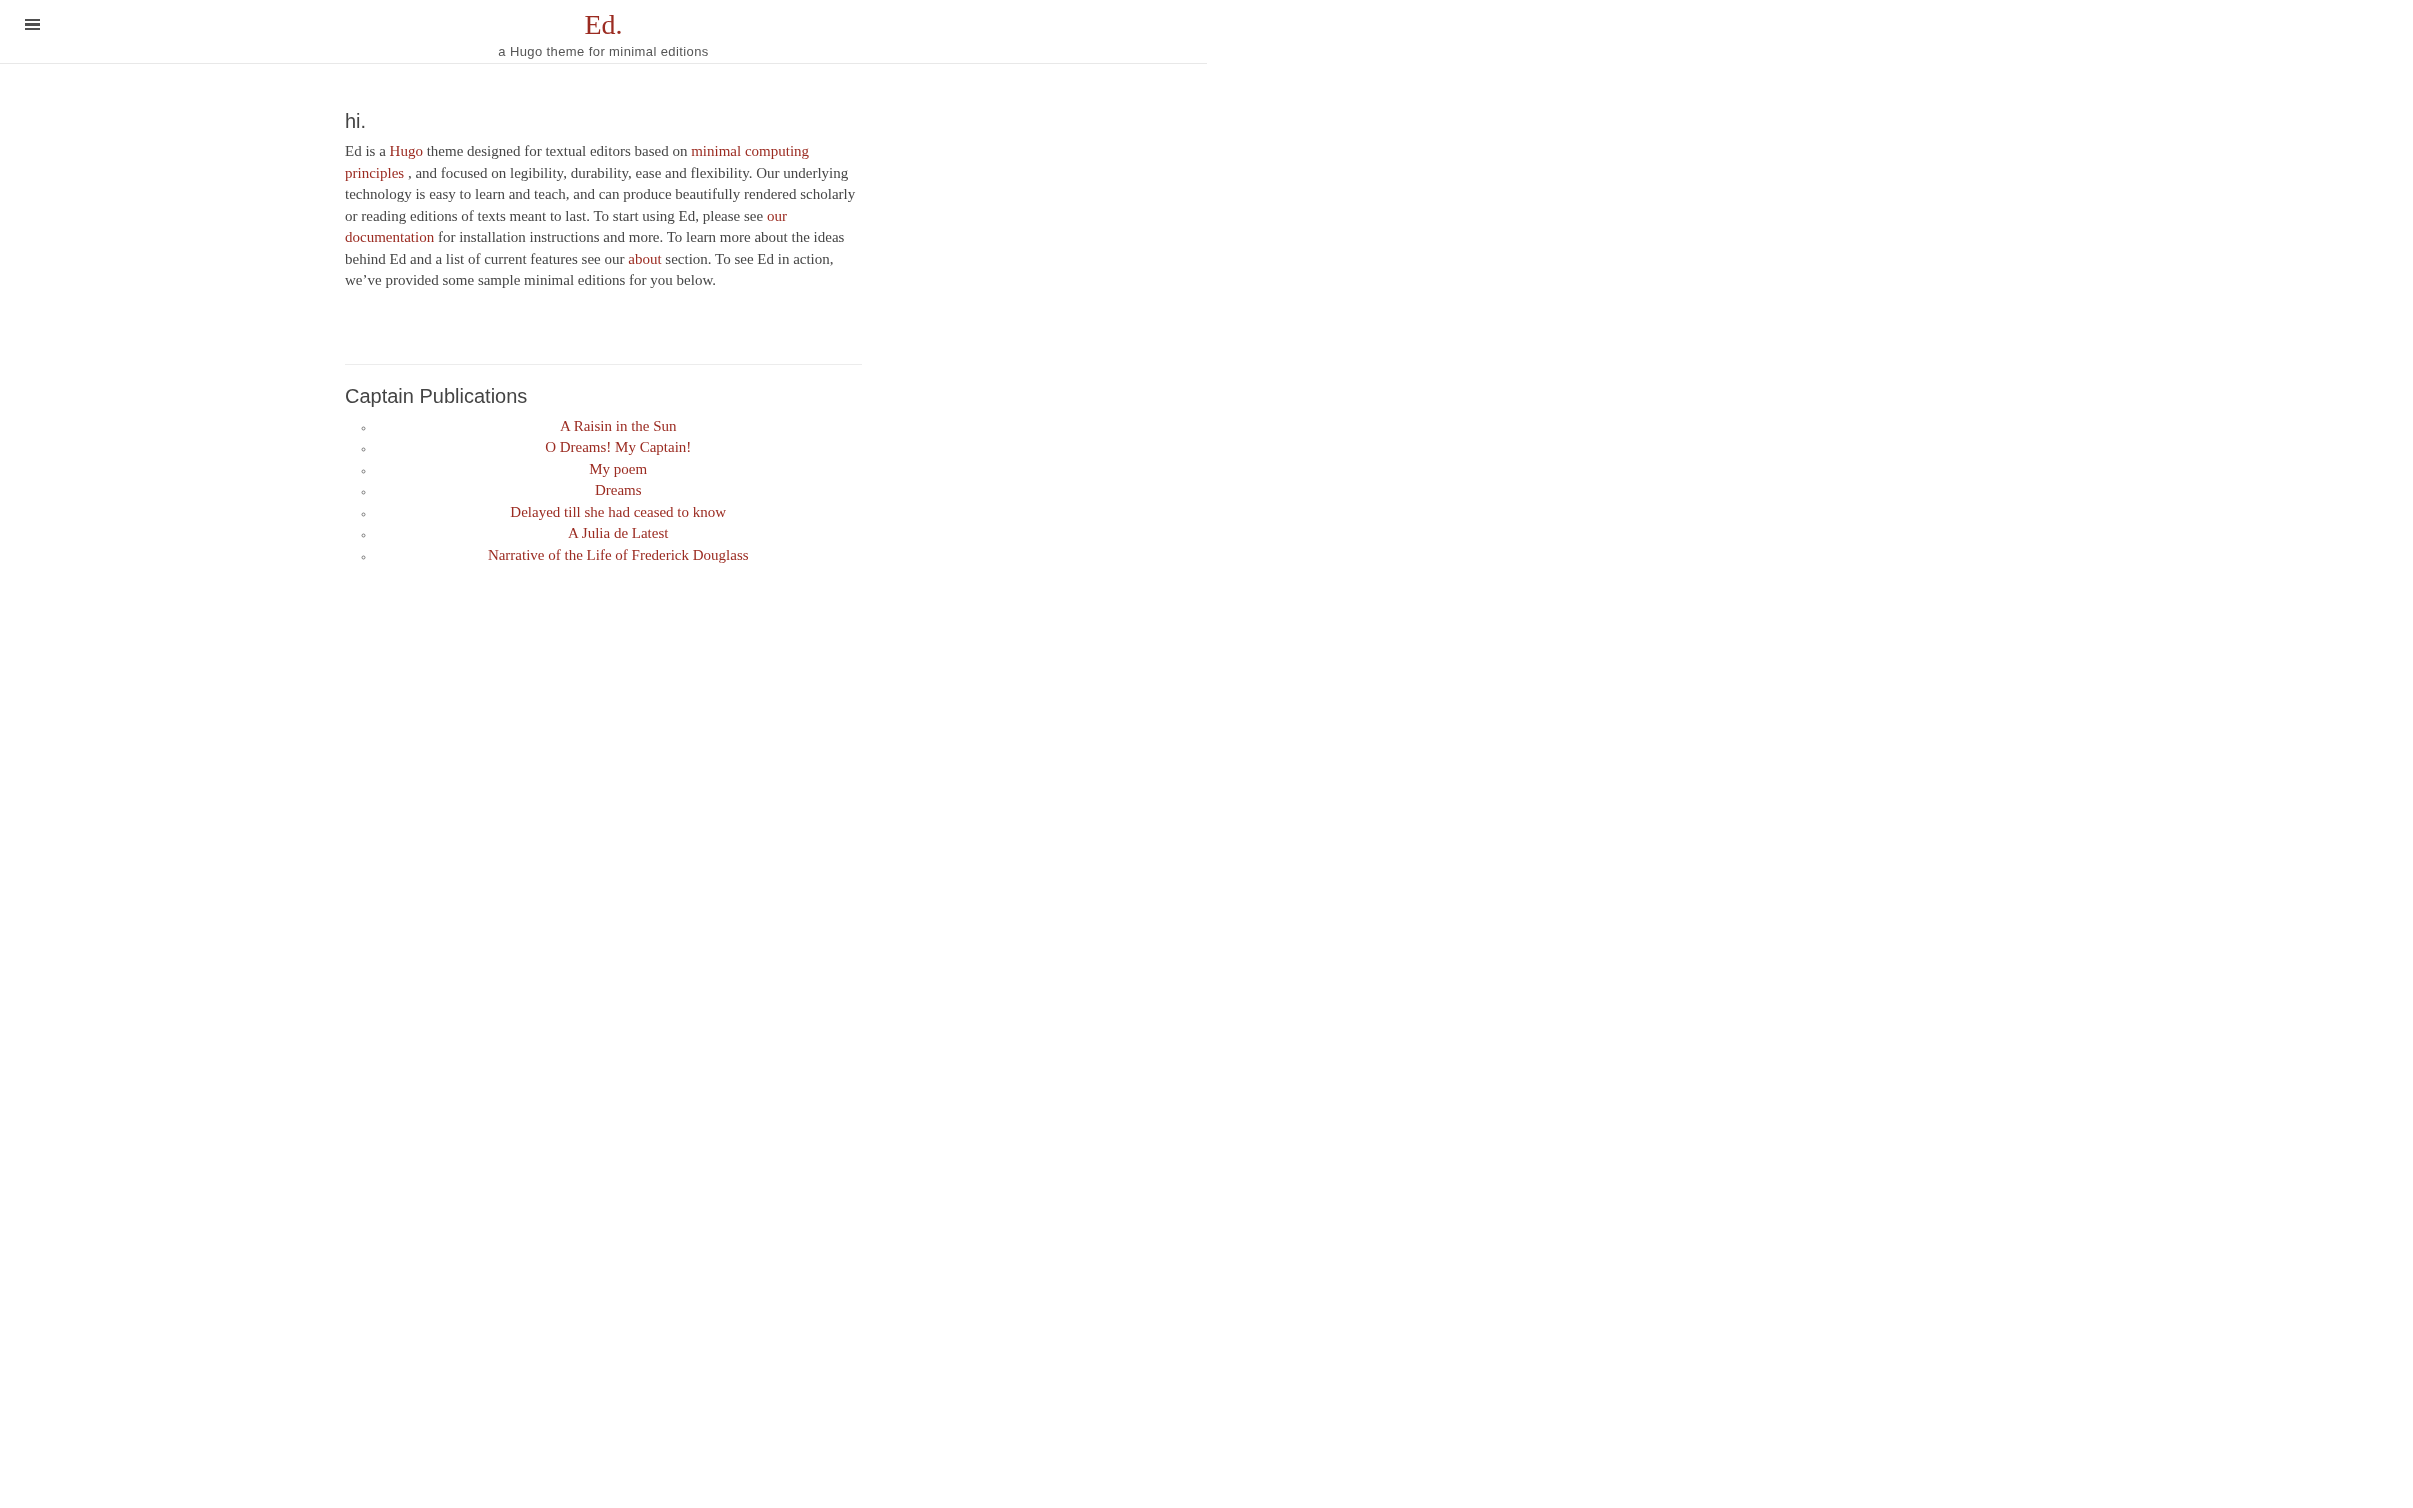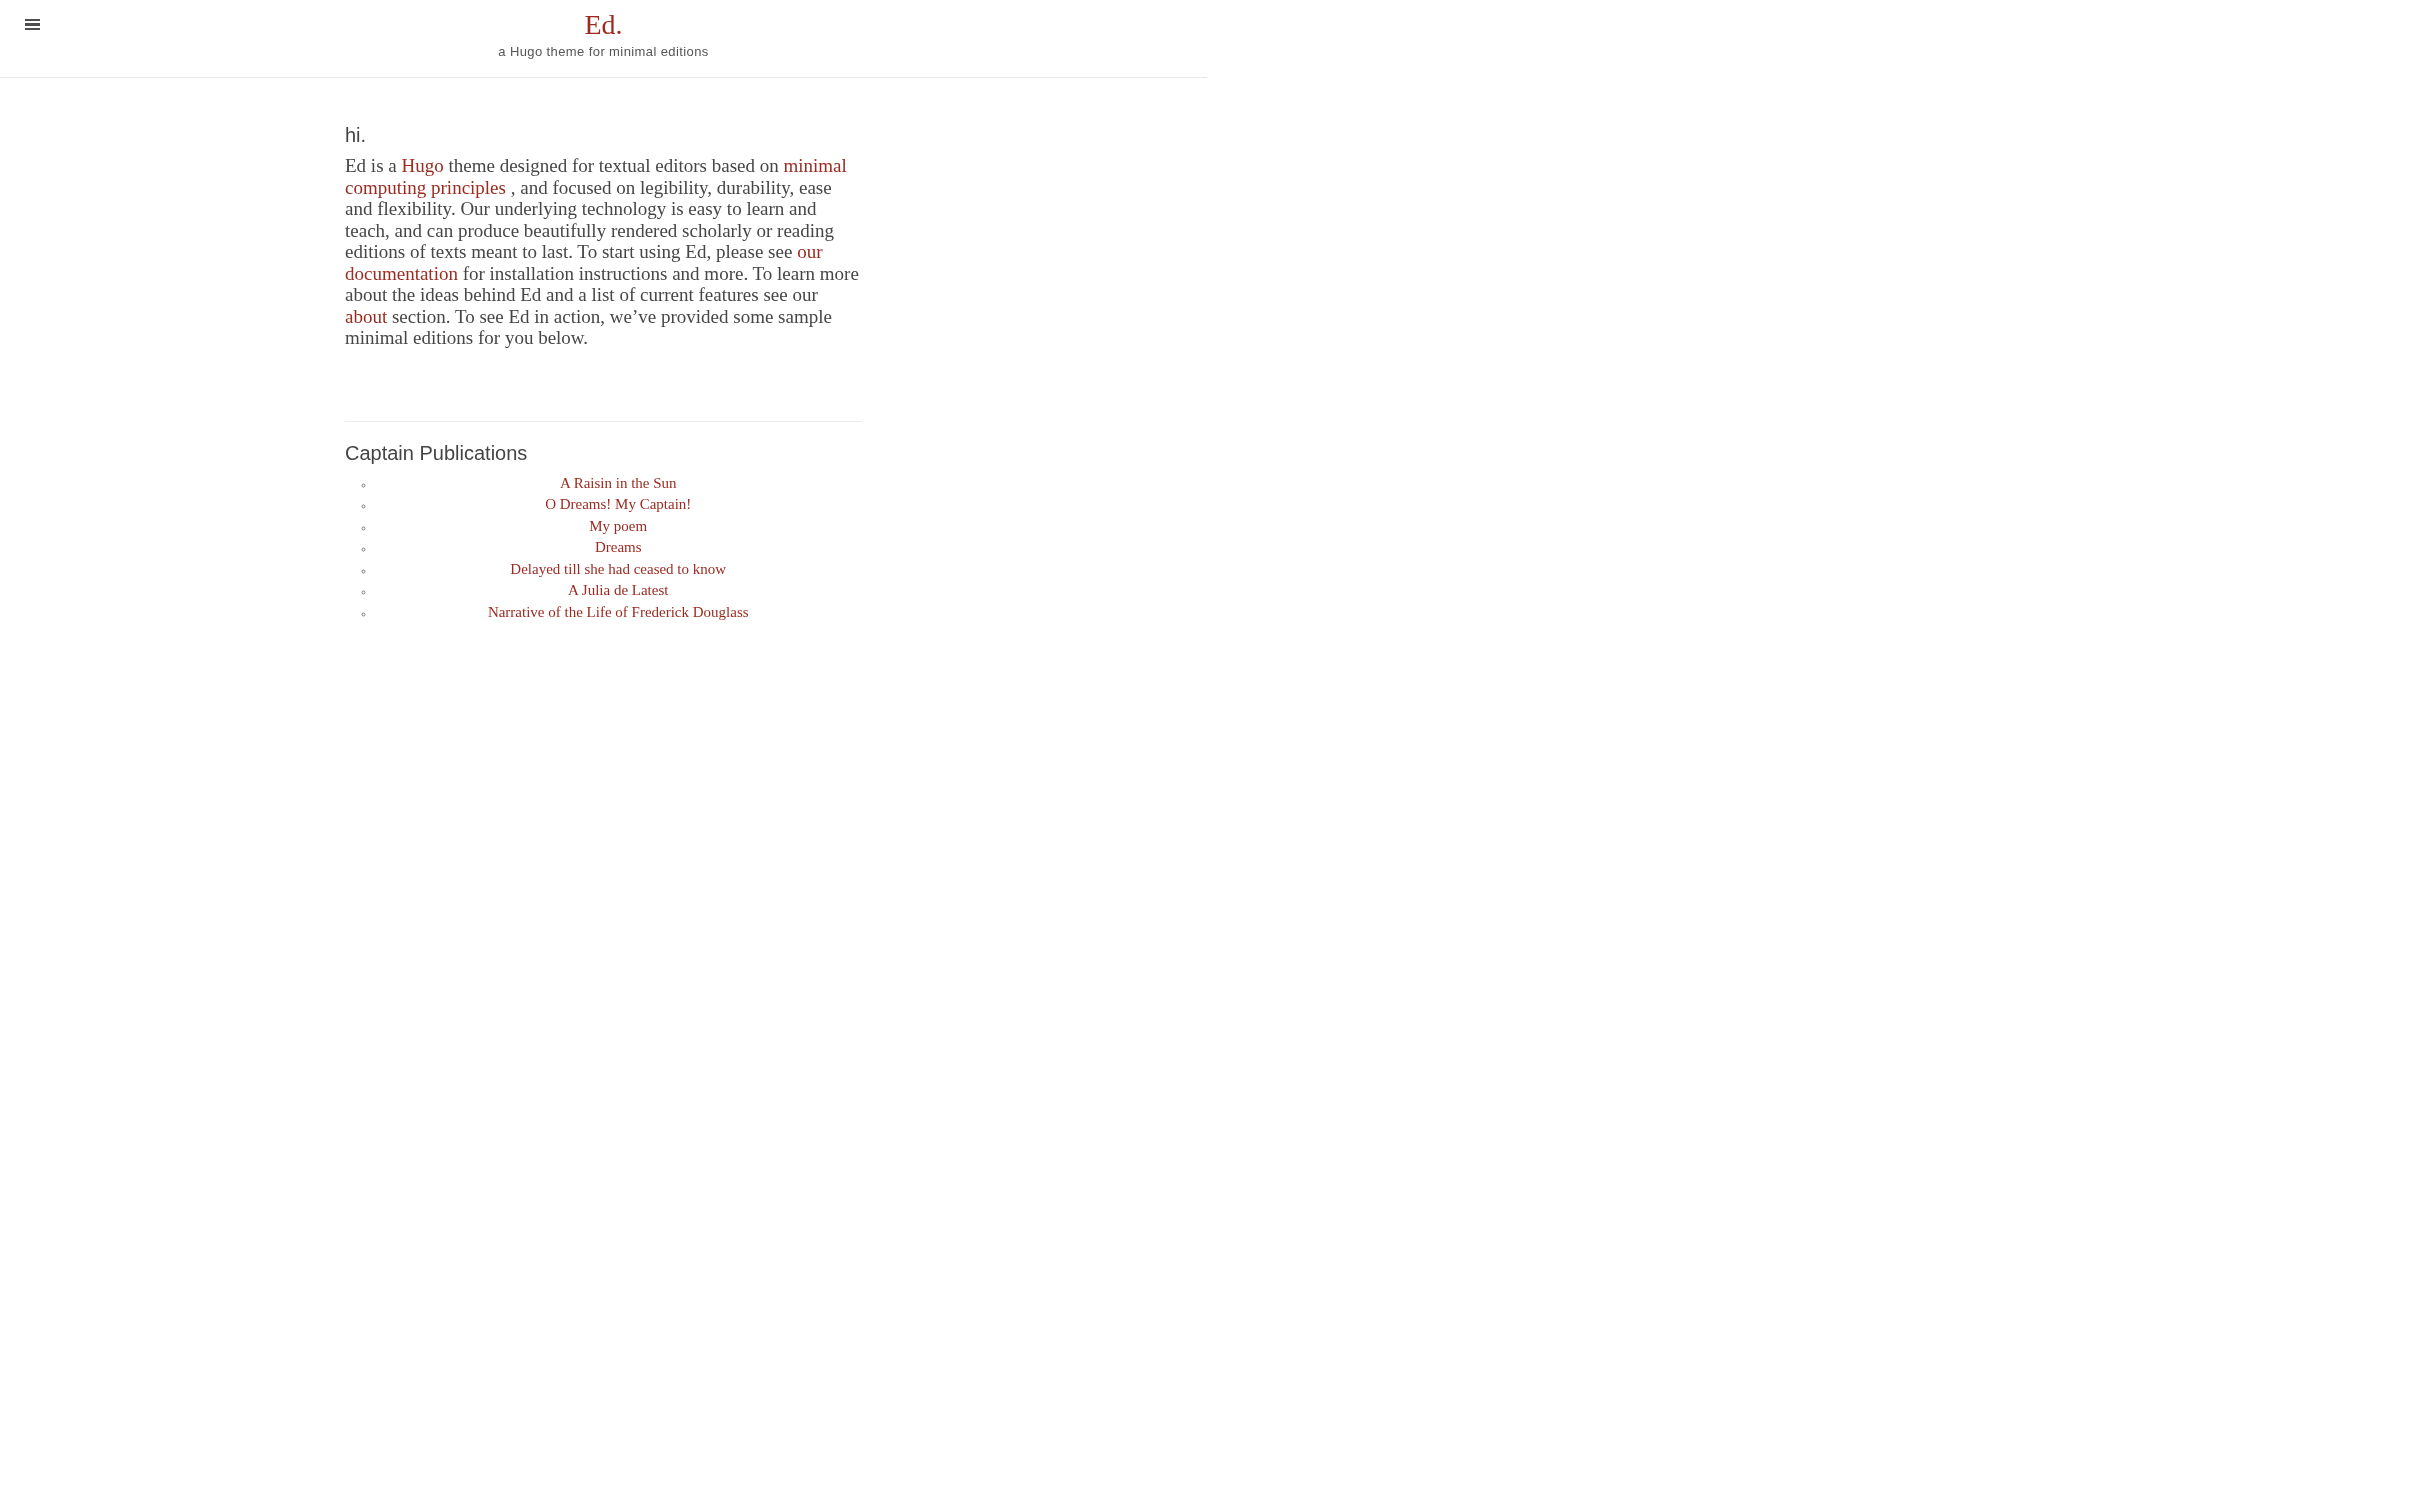--- a/index.html
+++ b/index.html
@@ -9,21 +9,21 @@
     width: 1207px;
     height: 754px;
     background: #ffffff;
     overflow: hidden;
     font-family: "Liberation Serif", serif;
   }
 
   
   .site-header {
     position: relative;
-    padding: 10px 0 17px;
+    padding: 10px 0 3px;
     border-bottom: 0.7px solid #e8e8e8;
     background: #ffffff;
   }
   .menu-button {
     position: absolute;
     left: 25px;
     top: 18.7px;
     width: 15px;
     height: 11.5px;
     background: none;
@@ -70,21 +70,21 @@
   }
   h2.section-heading {
     font-family: Liberation Sans, sans-serif;
     font-weight: 400;
     font-size: 20px;
     line-height: 24.4px;
     color: #444444;
   }
   .intro {
     margin-top: 8px;
-    font-size: 19px;
+    font-size: 15px;
     line-height: 21.5px;
     color: #464646;
   }
   .intro a, .pub-list a {
     color: var(--accent, #9b2b21);
     text-decoration: none;
     cursor: pointer;
   }
   hr.section-divider {
     border: 0;

